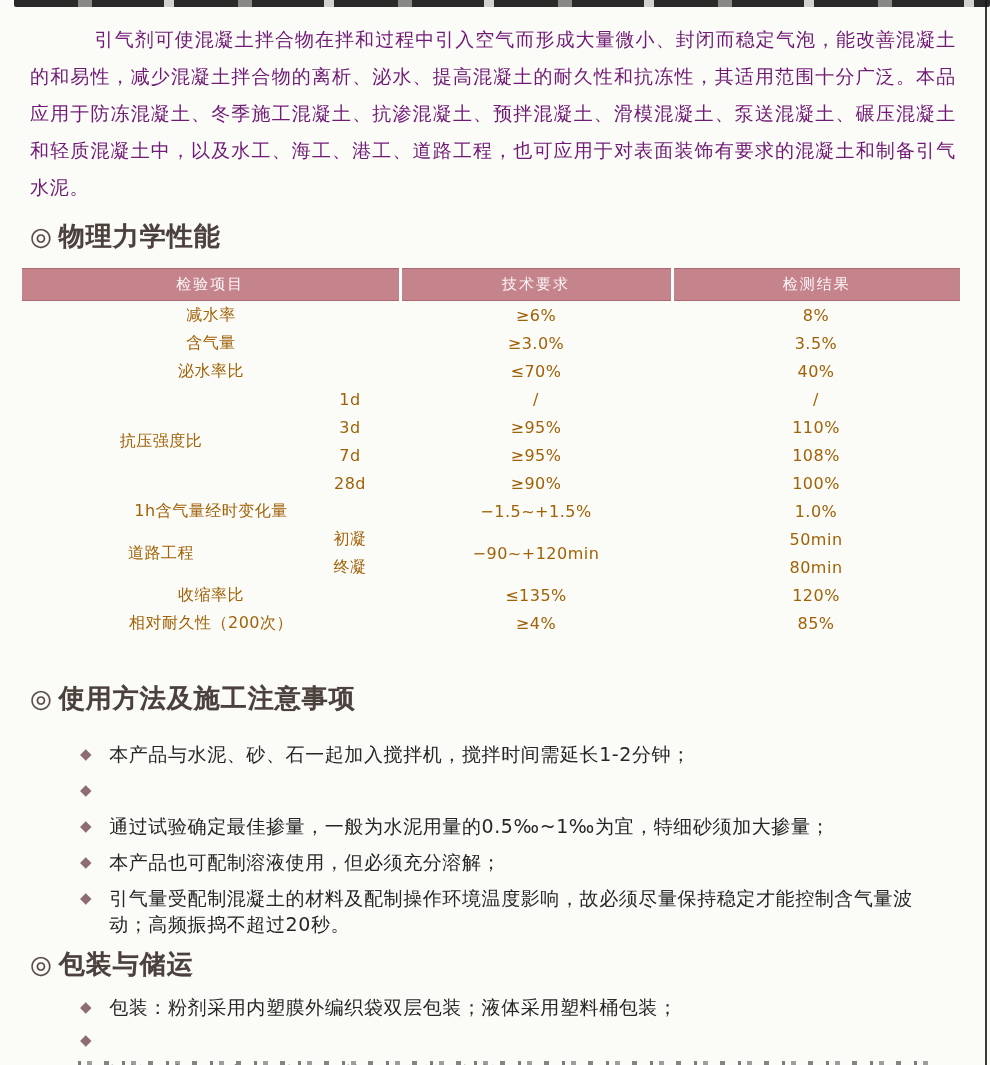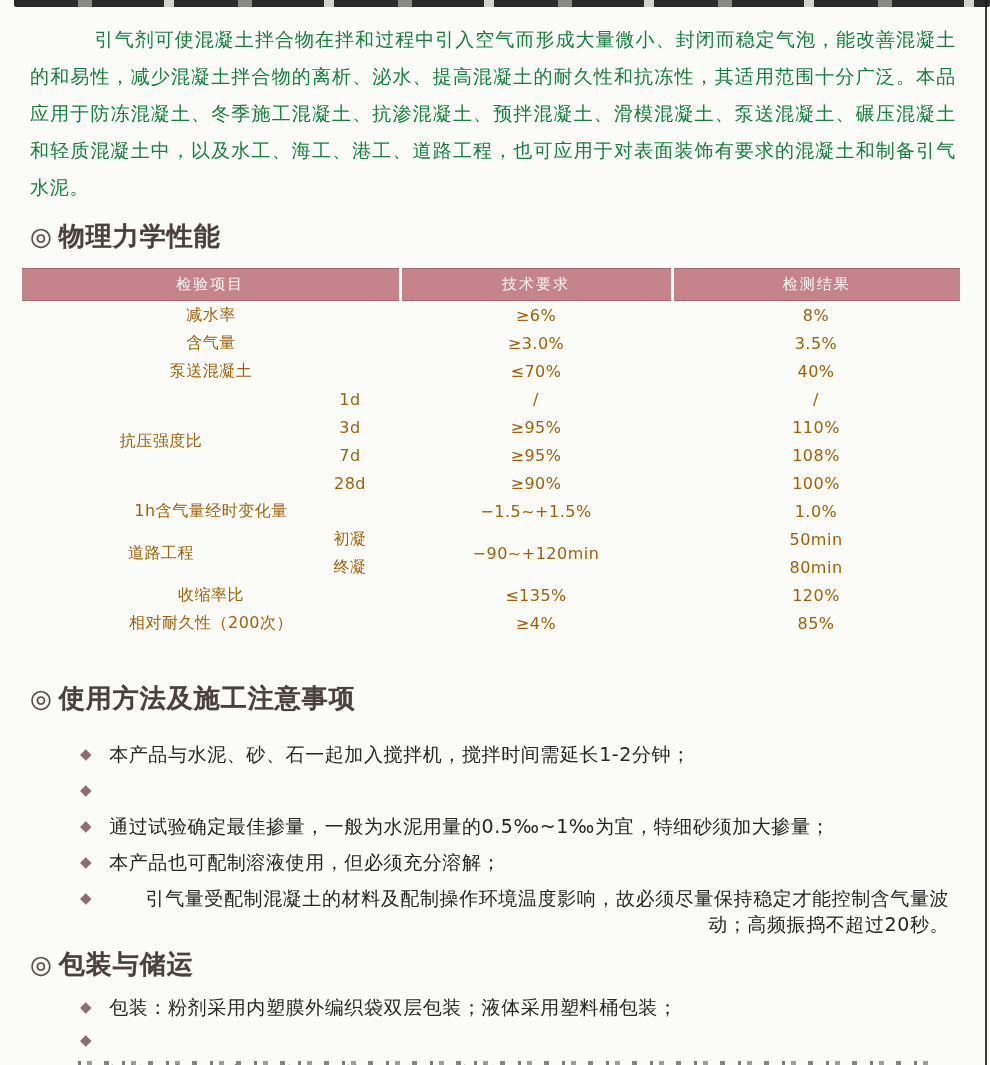--- a/index.html
+++ b/index.html
@@ -32,21 +32,21 @@
   }
   .scan-right{
     position:absolute;top:0;bottom:0;right:3px;width:2px;
     background:var(--color-scan_edge);opacity:.85;
   }
   .content{padding:21px 34px 0 30px;}
   
   .intro{
     font-size:19px;line-height:37px;letter-spacing:.8px;
     text-align:justify;text-indent:3.4em;
-    color:#15803d;
+    color:#701a75;
   }
   
   .section-heading{
     display:flex;align-items:center;gap:6px;
     font-size:26px;font-weight:700;color:var(--color-heading);
     letter-spacing:1px;
     margin-top:13px;
     -webkit-text-stroke:.4px rgba(75,60,55,.35);
   }
   .section-heading .marker{font-weight:400;font-size:25px;color:#554a46;}
@@ -76,21 +76,21 @@
   ul.bullets li{
     display:flex;align-items:flex-start;gap:17px;
     padding-left:50px;margin-bottom:10px;
     font-size:19px;line-height:26px;letter-spacing:.6px;color:#262626;
   }
   ul.bullets.pack li{margin-bottom:7px;}
   ul.bullets li .diamond{
     color:var(--color-bullet);
     font-size:15px;line-height:26px;flex:0 0 auto;
   }
-  ul.bullets li .txt{max-width:840px;text-align:right;}
+  ul.bullets li .txt{max-width:840px;}
   
   .cut-line{
     position:absolute;left:78px;right:60px;bottom:0;height:4px;
     background:repeating-linear-gradient(90deg,
       rgba(40,40,40,.75) 0 3px, transparent 3px 9px,
       rgba(40,40,40,.55) 9px 14px, transparent 14px 26px,
       rgba(40,40,40,.7) 26px 31px, transparent 31px 44px);
     opacity:.8;
   }
 </style>
@@ -129,21 +129,21 @@
           <td colspan="2">减水率</td>
           <td>≥6%</td>
           <td>8%</td>
         </tr>
         <tr>
           <td colspan="2">含气量</td>
           <td>≥3.0%</td>
           <td>3.5%</td>
         </tr>
         <tr>
-          <td colspan="2">泵送混凝土</td>
+          <td colspan="2">泌水率比</td>
           <td>≤70%</td>
           <td>40%</td>
         </tr>
         <tr>
           <td rowspan="4">抗压强度比</td>
           <td>1d</td>
           <td>/</td>
           <td>/</td>
         </tr>
         <tr>

